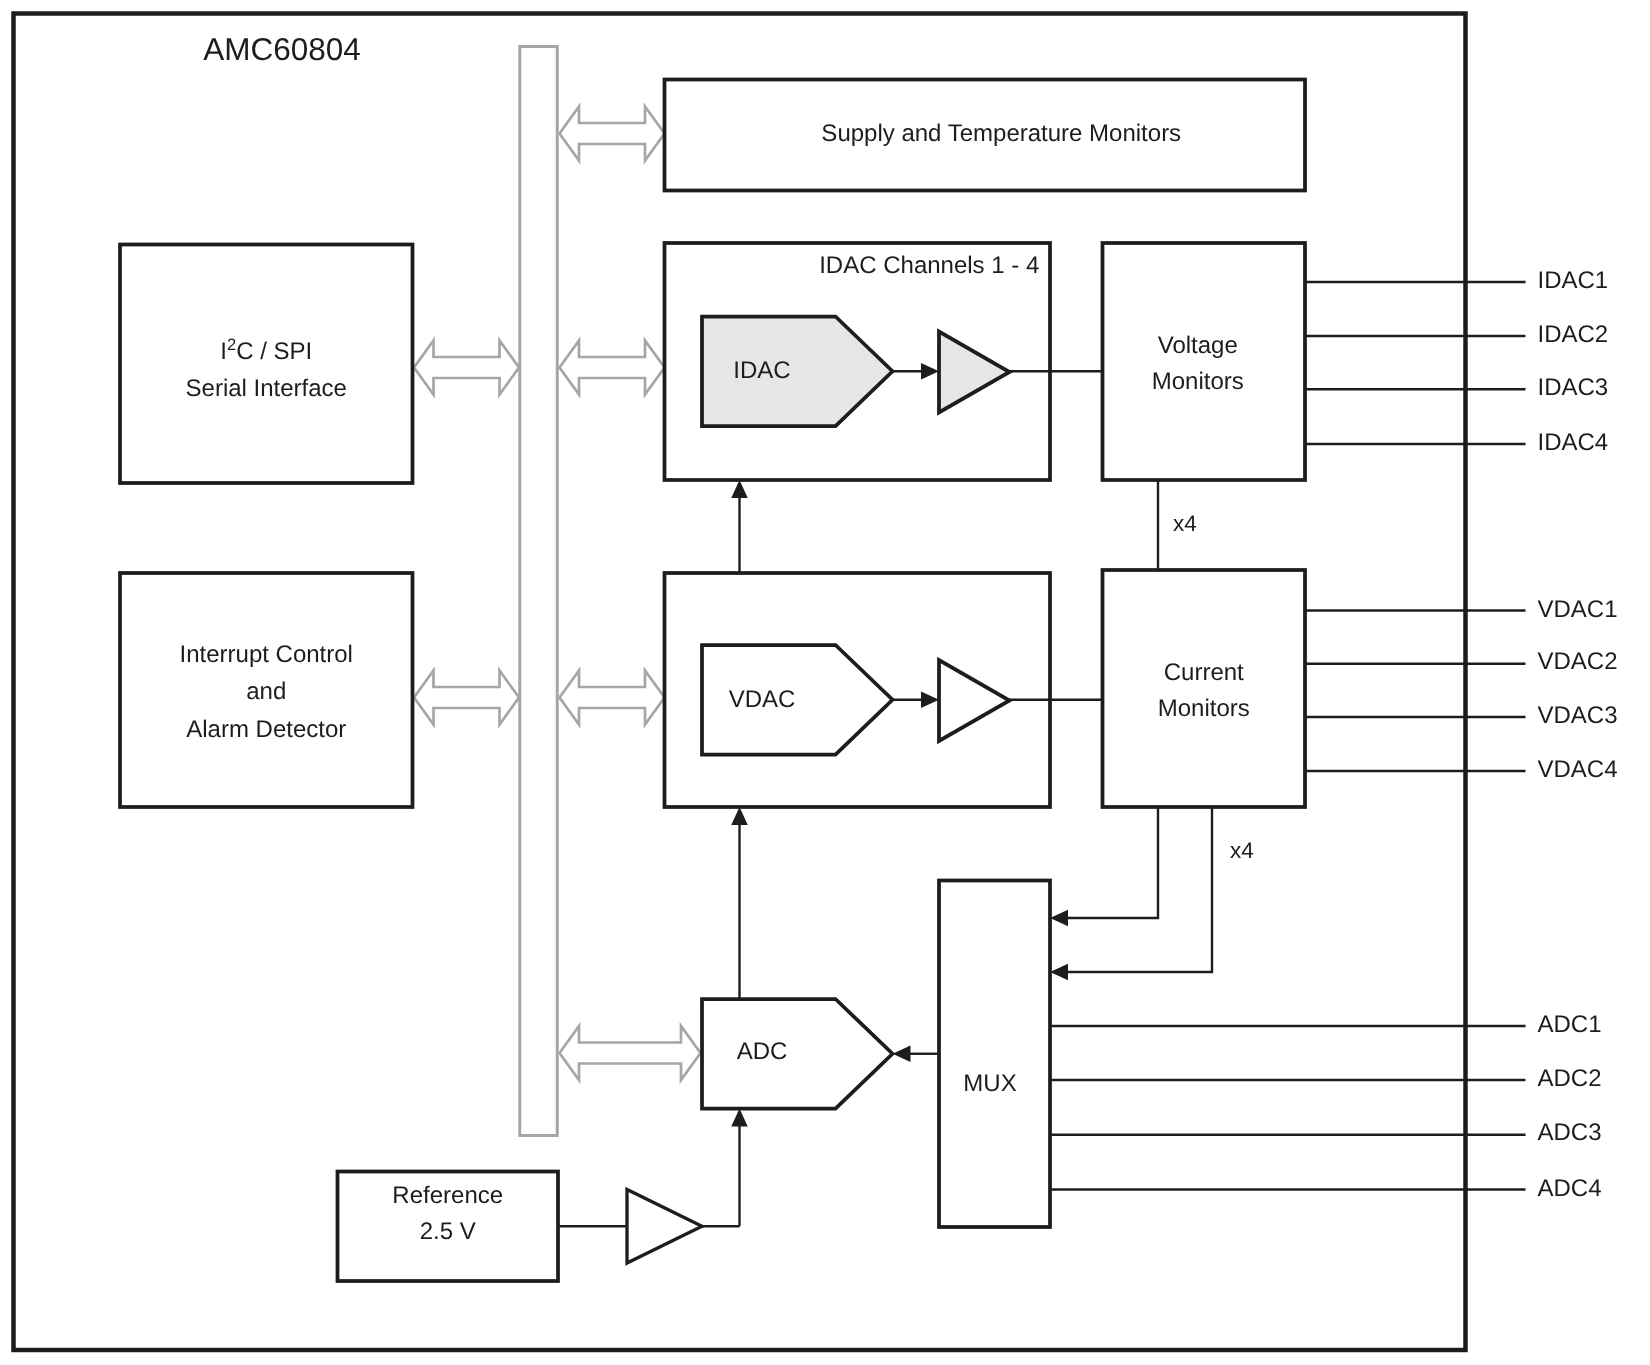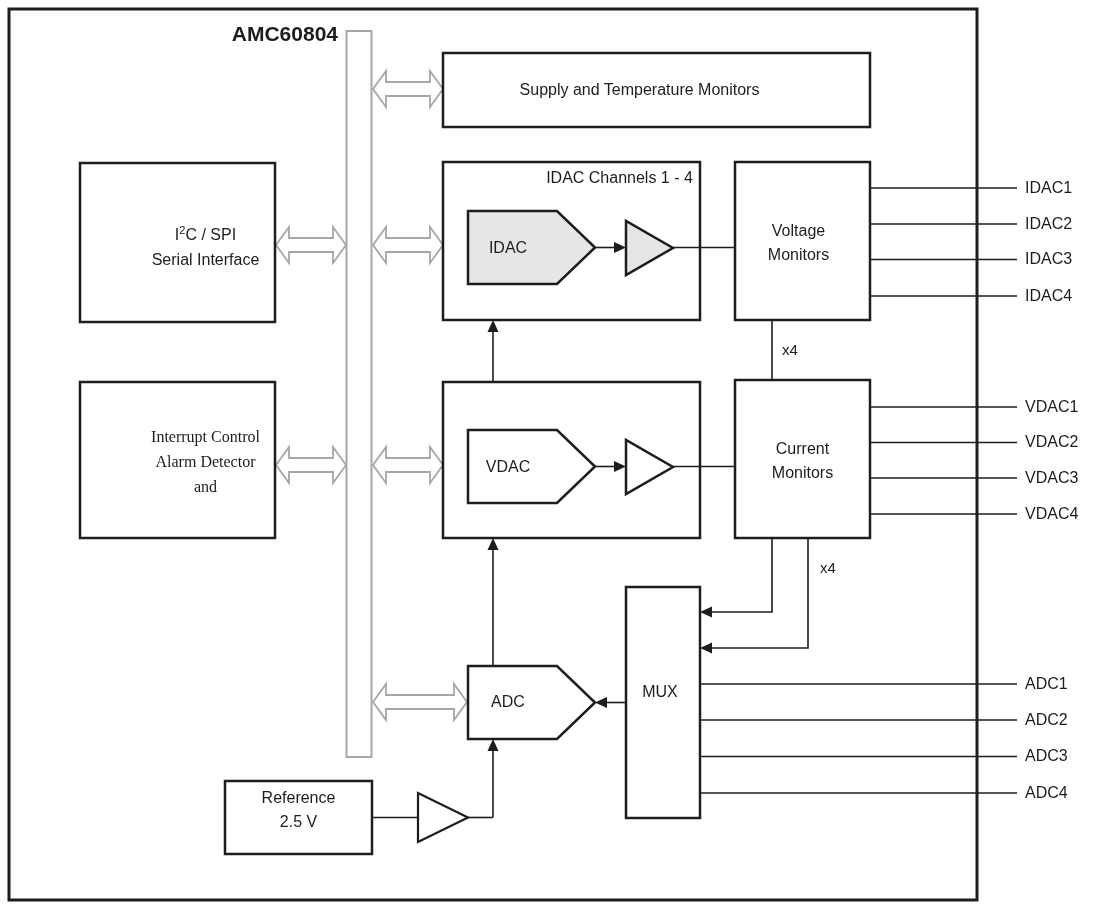--- a/index.html
+++ b/index.html
@@ -2,24 +2,24 @@
 <html><head>
 <meta charset="utf-8">
 <style>
   html,body{margin:0;padding:0;background:#ffffff;}
   .canvas{
     position:relative;width:1100px;height:910px;background:#ffffff;
     font-family:"Liberation Sans","DejaVu Sans",sans-serif;color:#1d1d1d;overflow:hidden;
   }
   svg.layer{position:absolute;left:0;top:0;width:1100px;height:910px;}
   .txt{position:absolute;font-size:16px;line-height:20px;color:#1d1d1d;text-align:center;white-space:nowrap;}
-  .title{font-size:21px;font-weight:bold;text-align:right;}
+  .title{font-size:21px;font-weight:normal;text-align:center;}
   .pin{width:80px;text-align:left;height:20px;}
   .mult{width:46px;text-align:left;font-size:15px;}
-  .multiline{line-height:25px;padding-left:28px;}
+  .multiline{line-height:25px;}
   .boxtitle{height:20px;}
   sup{font-size:11px;}
 </style>
 </head>
 <body>
 
 <div class="canvas">
 
   <svg class="layer" viewBox="0 0 1100 910">
 
@@ -90,52 +90,52 @@
       <polygon points="700,648 712,642.5 712,653.5"></polygon>
       <polygon points="595,702.5 607,697 607,708"></polygon>
       <polygon points="493,739 487.5,751 498.5,751"></polygon>
       <polygon points="493,538 487.5,550 498.5,550"></polygon>
       <polygon points="493,320 487.5,332 498.5,332"></polygon>
     </g>
   </svg>
 
   <div class="txt title" style="left:38px;top:24px;width:300px;">AMC60804</div>
 
-  <div class="txt" style="left:426px;top:80px;width:427px;">Supply and Temperature Monitors</div>
+  <div class="txt" style="left:454px;top:80px;width:427px;">Supply and Temperature Monitors</div>
 
   <div class="txt multiline" style="left:80px;top:218px;width:195px;">
     <div><span>I</span><sup>2</sup><span>C / SPI</span></div>
     <div>Serial Interface</div>
   </div>
 
-  <div class="txt multiline" style="left:80px;top:424px;width:195px;font-family:Liberation Serif, serif;">
+  <div class="txt multiline" style="left:80px;top:424px;width:195px;">
     <div>Interrupt Control</div>
+    <div>and</div>
     <div>Alarm Detector</div>
-    <div>and</div>
   </div>
 
   <div class="txt boxtitle" style="left:443px;top:168px;width:257px;padding-left:48px;">IDAC Channels 1 - 4</div>
   <div class="txt" style="left:464px;top:238px;width:88px;">IDAC</div>
 
   <div class="txt" style="left:464px;top:457px;width:88px;">VDAC</div>
 
   <div class="txt" style="left:735px;top:219px;width:127px;line-height:24px;">
     <div>Voltage</div>
     <div>Monitors</div>
   </div>
 
   <div class="txt" style="left:735px;top:437px;width:135px;line-height:24px;">
     <div>Current</div>
     <div>Monitors</div>
   </div>
 
   <div class="txt mult" style="left:782px;top:340px;">x4</div>
   <div class="txt mult" style="left:820px;top:558px;">x4</div>
 
-  <div class="txt" style="left:626px;top:682px;width:68px;">MUX</div>
+  <div class="txt" style="left:626px;top:713px;width:68px;">MUX</div>
   <div class="txt" style="left:464px;top:692px;width:88px;">ADC</div>
 
   <div class="txt" style="left:225px;top:786px;width:147px;line-height:24px;">
     <div>Reference</div>
     <div>2.5 V</div>
   </div>
 
   <div class="txt pin" style="left:1025px;top:178px;">IDAC1</div>
   <div class="txt pin" style="left:1025px;top:214px;">IDAC2</div>
   <div class="txt pin" style="left:1025px;top:249px;">IDAC3</div>

